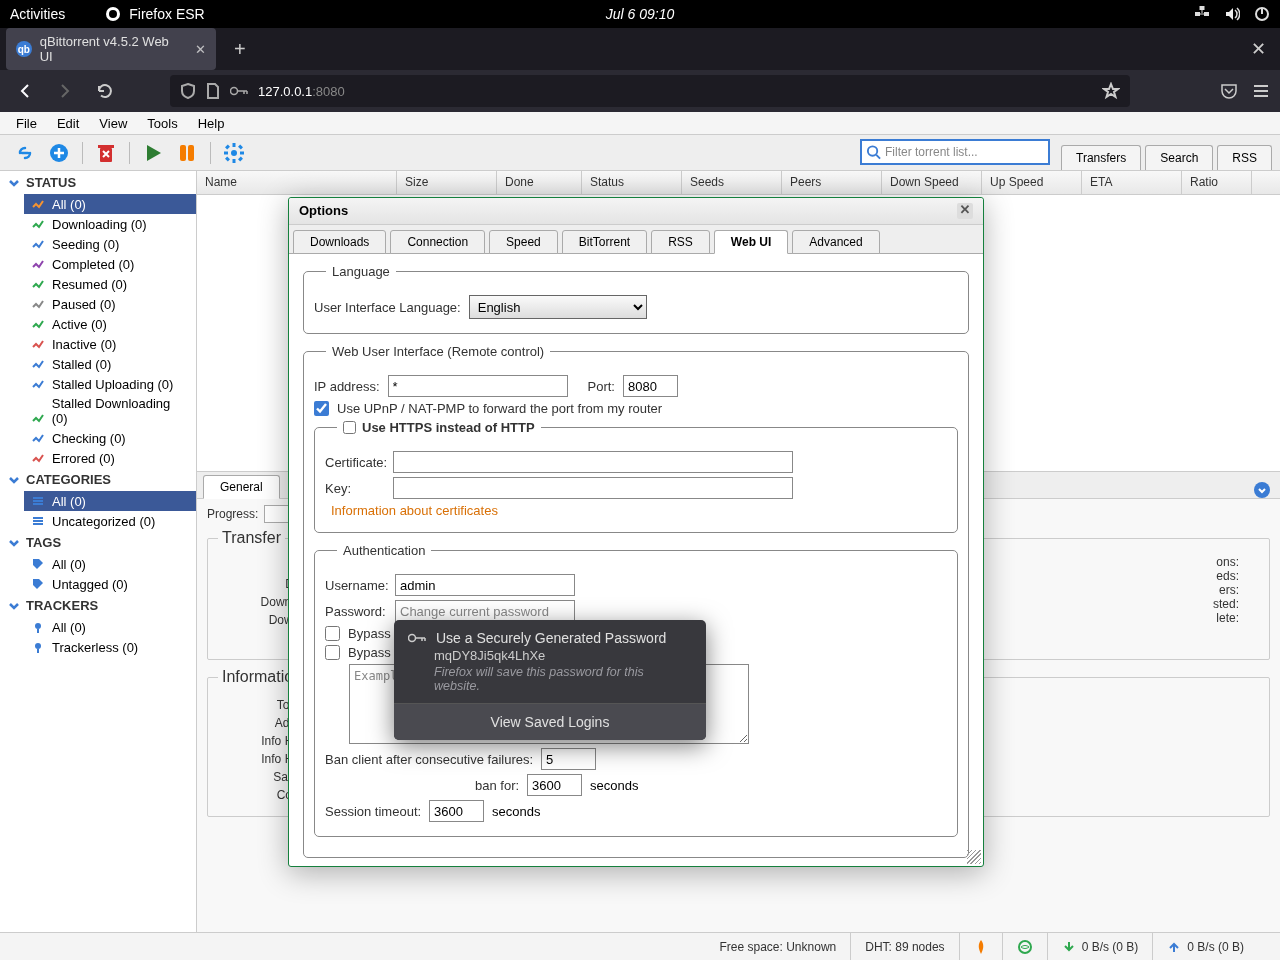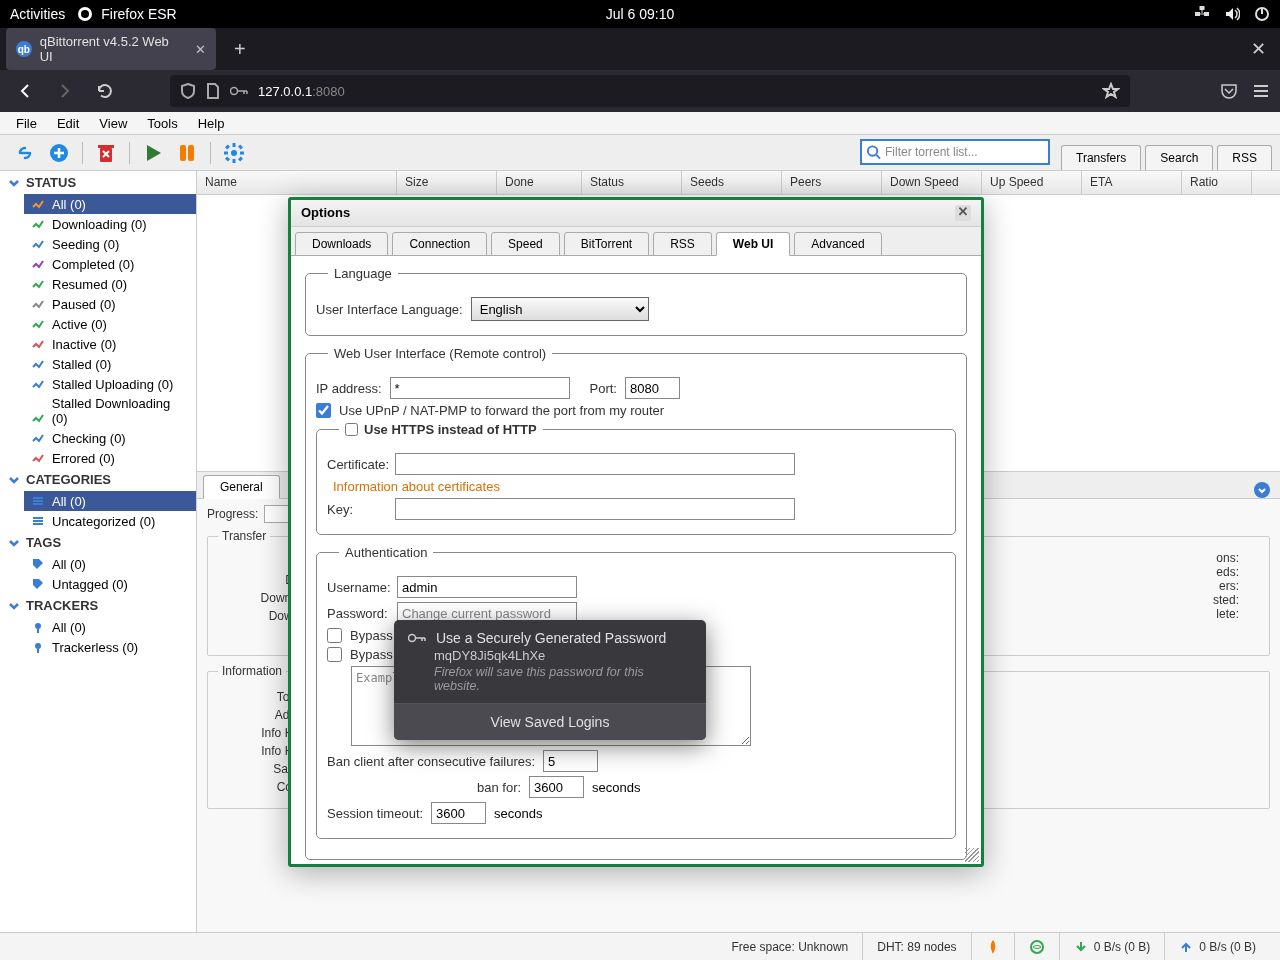--- a/index.html
+++ b/index.html
@@ -1,21 +1,21 @@
 <!DOCTYPE html>
 <html><head>
 <meta charset="utf-8">
 <style>
 * { box-sizing: border-box; margin: 0; padding: 0; }
 body { font-family: "Liberation Sans", Arial, sans-serif; font-size: 13px; background: #fff; width: 1280px; height: 960px; overflow: hidden; position: relative; }
 
 
 .gnome-bar { background: #000; color: #fff; height: 28px; display: flex; align-items: center; padding: 0 10px; font-size: 14px; font-weight: 500; }
-.gnome-bar .left { display: flex; gap: 12px; align-items: center; }
-.gnome-bar .center { position: absolute; left: 50%; transform: translateX(-50%); }
+.gnome-bar .left { display: flex; gap: 40px; align-items: center; }
+.gnome-bar .center { position: absolute; left: 50%; transform: translateX(-50%); font-style: italic; }
 .gnome-bar .right { margin-left: auto; display: flex; gap: 14px; align-items: center; }
 .gnome-bar svg { fill: #eee; }
 
 
 .ff-tabbar { background: #1c1b22; height: 42px; display: flex; align-items: center; padding: 4px 6px; }
 .ff-tab { background: #42414d; color: #e0e0e0; border-radius: 4px; padding: 6px 10px; display: flex; align-items: center; gap: 8px; font-size: 13px; max-width: 210px;}
 .ff-tab .favicon { width: 16px; height: 16px; background: #3b7cd4; border-radius: 50%; display:flex;align-items:center;justify-content:center;color:#fff;font-size:10px;font-weight:bold;}
 .ff-tab .close { margin-left: 4px; opacity:.8; }
 .ff-newtab { color: #ccc; margin-left: 10px; font-size: 20px; padding: 0 8px; cursor:pointer;}
 .ff-tabbar .win-close { margin-left:auto; color:#ccc; font-size:18px; padding:0 8px;}
@@ -59,28 +59,28 @@
 .torrent-head { background:linear-gradient(#f8f8f8,#e8e8e8); border-bottom:1px solid #ccc; height:24px; display:flex; font-size:12px; color:#333;}
 .torrent-head .col { border-right:1px solid #ccc; padding:4px 8px; }
 
 
 .detail-area { position:absolute; left:0; right:0; top:300px; bottom:0; border-top:1px solid #ccc; background:#f8f8f8; }
 .detail-tabs { display:flex; background:#eee; border-bottom:1px solid #ccc; height:27px; align-items:flex-end;}
 .detail-tabs .dt { border:1px solid #aaa; background:#fff; padding:4px 16px; font-size:12px; margin-left:6px; border-radius:3px 3px 0 0; border-bottom:1px solid #fff; position:relative; top:1px;}
 .detail-tabs .collapse { margin-left:auto; margin-right:10px; width:16px;height:16px;background:#3b7cd4;border-radius:50%;display:flex;align-items:center;justify-content:center;}
 .detail-body { padding:6px 10px; font-size:12px; color:#333; display:flex; gap:0; }
 .detail-fieldset { border:1px solid #ccc; border-radius:2px; margin-bottom:8px; padding:8px 10px 10px; position:relative; }
-.detail-fieldset legend { color:#333; padding:0 4px; font-size:12px; }
+.detail-fieldset legend { color:#333; padding:0 4px; font-size:16px; }
 .detail-body input.prog { width:300px; height:18px; border:1px solid #aaa;}
 .info-grid .row { display:flex; margin:4px 0;}
 .info-grid .lab { width:120px; text-align:right; padding-right:6px;}
 .info-right { margin-left:auto; text-align:right; padding-right:20px;}
 
 
-.dialog { position:absolute; left:288px; top:197px; width:696px; height:670px; background:#fff; border:3px solid #15803d; box-shadow:0 6px 30px rgba(0,0,0,.3); border-radius:3px; display:flex; flex-direction:column; }
+.dialog { position:absolute; left:288px; top:197px; width:696px; height:670px; background:#fff; border:1px solid #15803d; box-shadow:0 6px 30px rgba(0,0,0,.3); border-radius:3px; display:flex; flex-direction:column; }
 .dialog-title { background:linear-gradient(#f4f4f4,#e4e4e4); padding:5px 10px; font-weight:bold; font-size:13px; border-bottom:1px solid #ccc; display:flex; border-radius:3px 3px 0 0;}
 .dialog-title .x { margin-left:auto; cursor:pointer; font-weight:bold; color:#555; background:#ddd; border-radius:2px; width:16px;height:16px;text-align:center;line-height:14px;}
 .dialog-tabs { display:flex; border-bottom:1px solid #aaa; background:#eee; padding-top:4px;}
 .dialog-tabs .tab { border:1px solid #aaa; background:#f0f0f0; padding:4px 16px; font-size:12px; margin-left:4px; border-radius:3px 3px 0 0; cursor:default; position:relative; top:1px;}
 .dialog-tabs .tab.act { background:#fff; border-bottom:1px solid #fff; font-weight:bold;}
 .dialog-body { flex:1; overflow-y:auto; padding:10px 14px; }
 fieldset.opt { border:1px solid #888; border-radius:5px; padding:12px 10px 10px; margin-bottom:10px; }
 fieldset.opt legend { padding:0 6px; font-size:13px; color:#333;margin-left:12px;}
 .opt-row { display:flex; align-items:center; gap:8px; margin:4px 0; font-size:13px; }
 .opt-row label { color:#333; }
@@ -93,21 +93,21 @@
 
 
 .pw-popup { position:absolute; left:394px; top:620px; width:312px; background:#38383d; color:#e0e0e0; border-radius:5px; box-shadow:0 6px 24px rgba(0,0,0,.5); font-size:14px; z-index:50;}
 .pw-popup .row1 { display:flex; padding:10px 14px 2px; gap:10px; align-items:flex-start;}
 .pw-popup .row1 .key { margin-top:2px; }
 .pw-popup .sub { padding:0 14px 2px 40px; color:#ccc; font-size:13px;}
 .pw-popup .hint { padding:0 14px 10px 40px; color:#9a9aa0; font-style:italic; font-size:12.5px; border-bottom:1px solid #555;}
 .pw-popup .btn { text-align:center; padding:10px; background:#4a4a50; border-radius:0 0 5px 5px; cursor:pointer;}
 
 
-.statusbar { position:absolute; bottom:0; left:0; right:0; height:28px; background:#f4f4f4; border-top:1px solid #ccc; display:flex; align-items:center; font-size:12px; color:#333; padding:0 10px; justify-content:flex-end;}
+.statusbar { position:absolute; bottom:0; left:0; right:0; height:28px; background:#f4f4f4; border-top:1px solid #ccc; display:flex; align-items:center; font-size:12px; color:#333; padding:0 22px; justify-content:flex-end;}
 .statusbar .seg { padding:0 14px; border-left:1px solid #ccc; display:flex; align-items:center; gap:6px; height:100%;}
 .statusbar .seg:first-child { border-left:none;}
 input::placeholder, textarea::placeholder { color:#888; font-style:normal;}
 </style>
 </head>
 <body>
 
 <div class="gnome-bar">
   <div class="left">
     <span>Activities</span>
@@ -582,25 +582,25 @@
       <fieldset class="opt" style="margin-top:4px;">
           <legend style="display:flex;gap:6px;">
             <input type="checkbox" style="">
             <span style="font-weight:bold">Use HTTPS instead of HTTP</span>
           </legend>
         <div class="opt-row">
             <label style="width:60px">Certificate:</label>
             <input type="text" style="width: 400px;">
           </div>
         <div class="opt-row">
-            <a class="link">Information about certificates</a>
-          </div>
-        <div class="opt-row">
             <label style="width:60px">Key:</label>
             <input type="text" style="width: 400px;">
+          </div>
+        <div class="opt-row">
+            <a class="link">Information about certificates</a>
           </div>
       </fieldset>
       <fieldset class="opt">
           <legend>Authentication</legend>
         <div class="opt-row">
             <label style="width:62px">Username:</label>
             <input type="text" style="width: 180px;" value="admin">
           </div>
         <div class="opt-row">
             <label style="width:62px">Password:</label>

